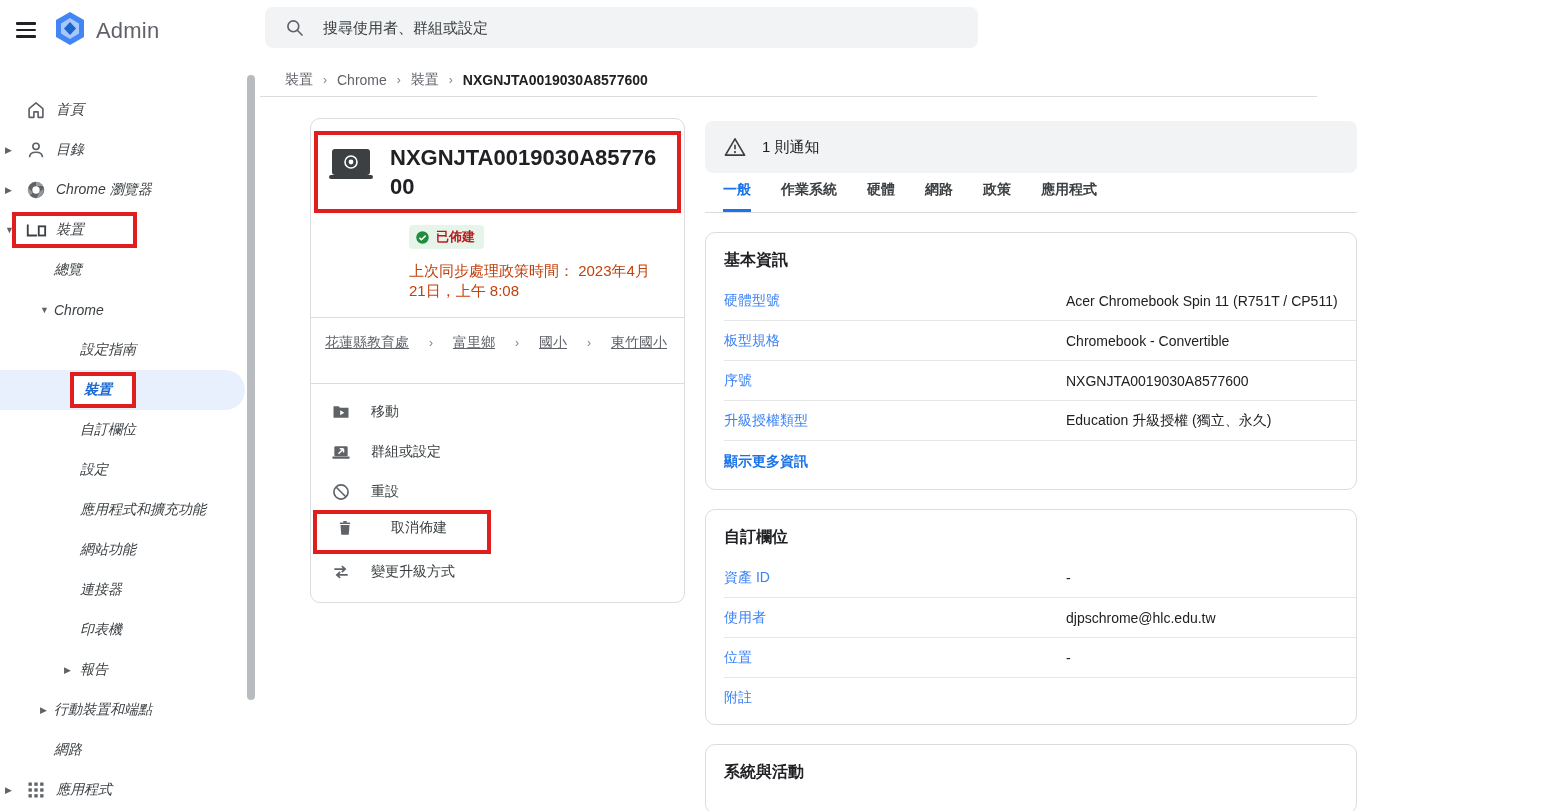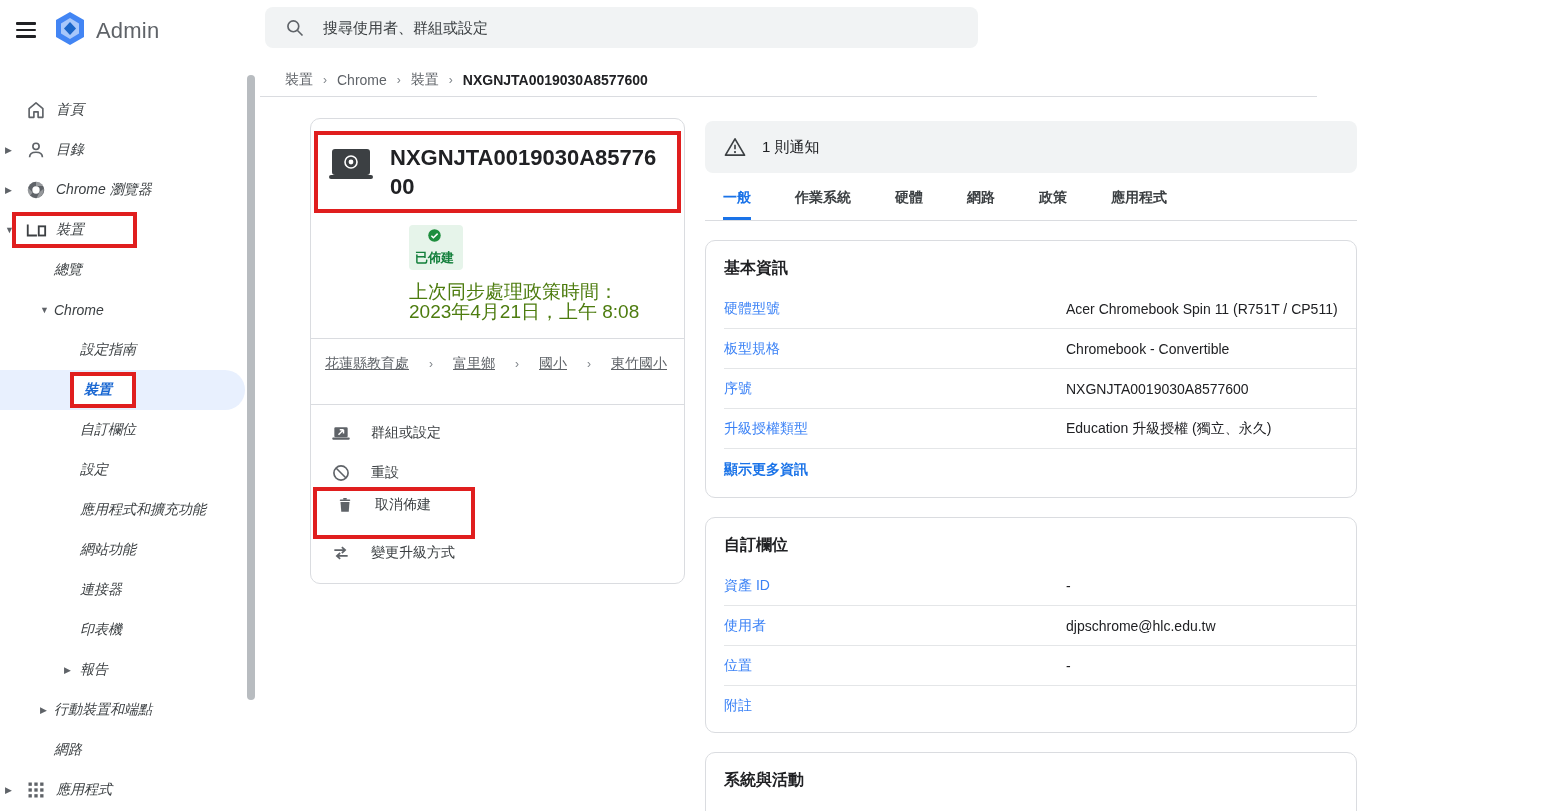--- a/index.html
+++ b/index.html
@@ -57,38 +57,38 @@
   .columns { display:flex; margin:21px 0 0 50px; }
 
   
   .device-card { width:375px; flex:none; border:1px solid #dadce0; border-radius:10px;
     background:#fff; padding:12px 12px 10px; align-self:flex-start; }
   .title-ann { display:flex; align-items:flex-start; gap:16px; margin:0 -9px; padding:8px 10px; }
   .dev-ic { flex:none; margin-top:4px; }
   .dev-title { font-size:22px; color:#202124; line-height:29px; word-break:break-all; width:270px; }
   .badge-row { margin:12px 0 0 86px; }
   .status-badge { display:inline-flex; align-items:center; gap:6px; background:#e6f4ea;
-    border-radius:4px; padding:3px 9px 3px 6px; font-size:13px; font-weight:bold; color:#15803d;flex-direction:column; }
-  .sync-text { margin:12px 20px 0 86px; font-size:19px; color:#4d7c0f; line-height:20px; }
+    border-radius:4px; padding:3px 9px 3px 6px; font-size:13px; font-weight:bold; color:#b91c1c; }
+  .sync-text { margin:12px 20px 0 86px; font-size:15px; color:#c2410c; line-height:20px; }
   .card-div { border-top:1px solid #dadce0; margin:16px -12px 0; }
   .org-row { display:flex; align-items:center; gap:20px; padding:16px 2px 15px; font-size:14px; color:#5f6368; }
   .org-link { text-decoration:underline; cursor:pointer; }
   .org-row .sep { font-size:12px; color:#80868b; }
   .actions { padding-top:8px; }
   .action-row { height:40px; display:flex; align-items:center; font-size:14px; color:#3c4043; cursor:pointer; }
   .action-ic { width:24px; margin:0 18px 0 6px; display:flex; justify-content:center; flex:none; }
-  .ann-action { display:flex; align-items:center; margin-left:-10px; padding:4px 40px 20px 12px; }
+  .ann-action { display:flex; align-items:center; margin-left:-10px; padding:4px 40px 12px 12px;gap:16px; }
   .ann-action .action-ic { margin-left:4px; }
 
   
   .panel { flex:1; margin-left:20px; min-width:0; }
   .banner { height:52px; margin-top:3px; width:calc(100% + 40px); background:#f1f3f4;
     border-radius:8px; display:flex; align-items:center; gap:16px; padding-left:19px;
     font-size:15px; color:#202124; }
-  .tabs { display:flex; gap:44px; margin-top:16px; padding-left:18px; }
+  .tabs { display:flex; gap:30px; margin-top:8px; padding-left:18px; }
   .tab { font-size:14px; font-weight:bold; color:#3c4043; padding-bottom:10px; cursor:pointer; }
   .tab.active { color:#1a73e8; border-bottom:3px solid #1a73e8; }
   .tabs-divider { border-top:1px solid #dadce0; width:calc(100% + 40px); }
   .info-card { border:1px solid #dadce0; border-radius:10px; width:calc(100% + 40px);
     margin-top:19px; padding:0 0 6px 18px; background:#fff; }
   .info-card h2 { font-size:16px; font-weight:bold; color:#202124; padding:17px 0 10px; }
   .info-row { display:flex; align-items:center; height:40px; font-size:14px; }
   .info-row.bordered { border-bottom:1px solid #e4e6e8; }
   .info-label { width:342px; flex:none; color:#3b82f6; }
   .info-value { color:#202124; }
@@ -282,20 +282,29 @@
           <span class="org-link">國小</span>
           <span class="sep">›</span>
           <span class="org-link">東竹國小</span>
         </div>
         <div class="card-div"></div>
 
         <div class="actions">
           <div class="action-row">
             <span class="action-ic">
                 <svg width="20" height="20" viewBox="0 0 24 24">
+                  <path d="M3 5 h6 l2 2 h10 v12 H3 Z" fill="#5f6368"></path>
+                  <path d="M11 10 v6 l5-3 Z" fill="#fff"></path>
+                </svg>
+              </span>
+            <span>移動</span>
+          </div>
+          <div class="action-row">
+            <span class="action-ic">
+                <svg width="20" height="20" viewBox="0 0 24 24">
                   <rect x="4" y="5" width="16" height="12" rx="1.5" fill="#5f6368"></rect>
                   <rect x="1.5" y="17.5" width="21" height="2.5" rx="1" fill="#5f6368"></rect>
                   <path d="M9 14 l6-6 M15 8 h-4.5 M15 8 v4.5" stroke="#fff" stroke-width="1.8" fill="none"></path>
                 </svg>
               </span>
             <span>群組或設定</span>
           </div>
           <div class="action-row">
             <span class="action-ic">
                 <svg width="20" height="20" viewBox="0 0 24 24">

